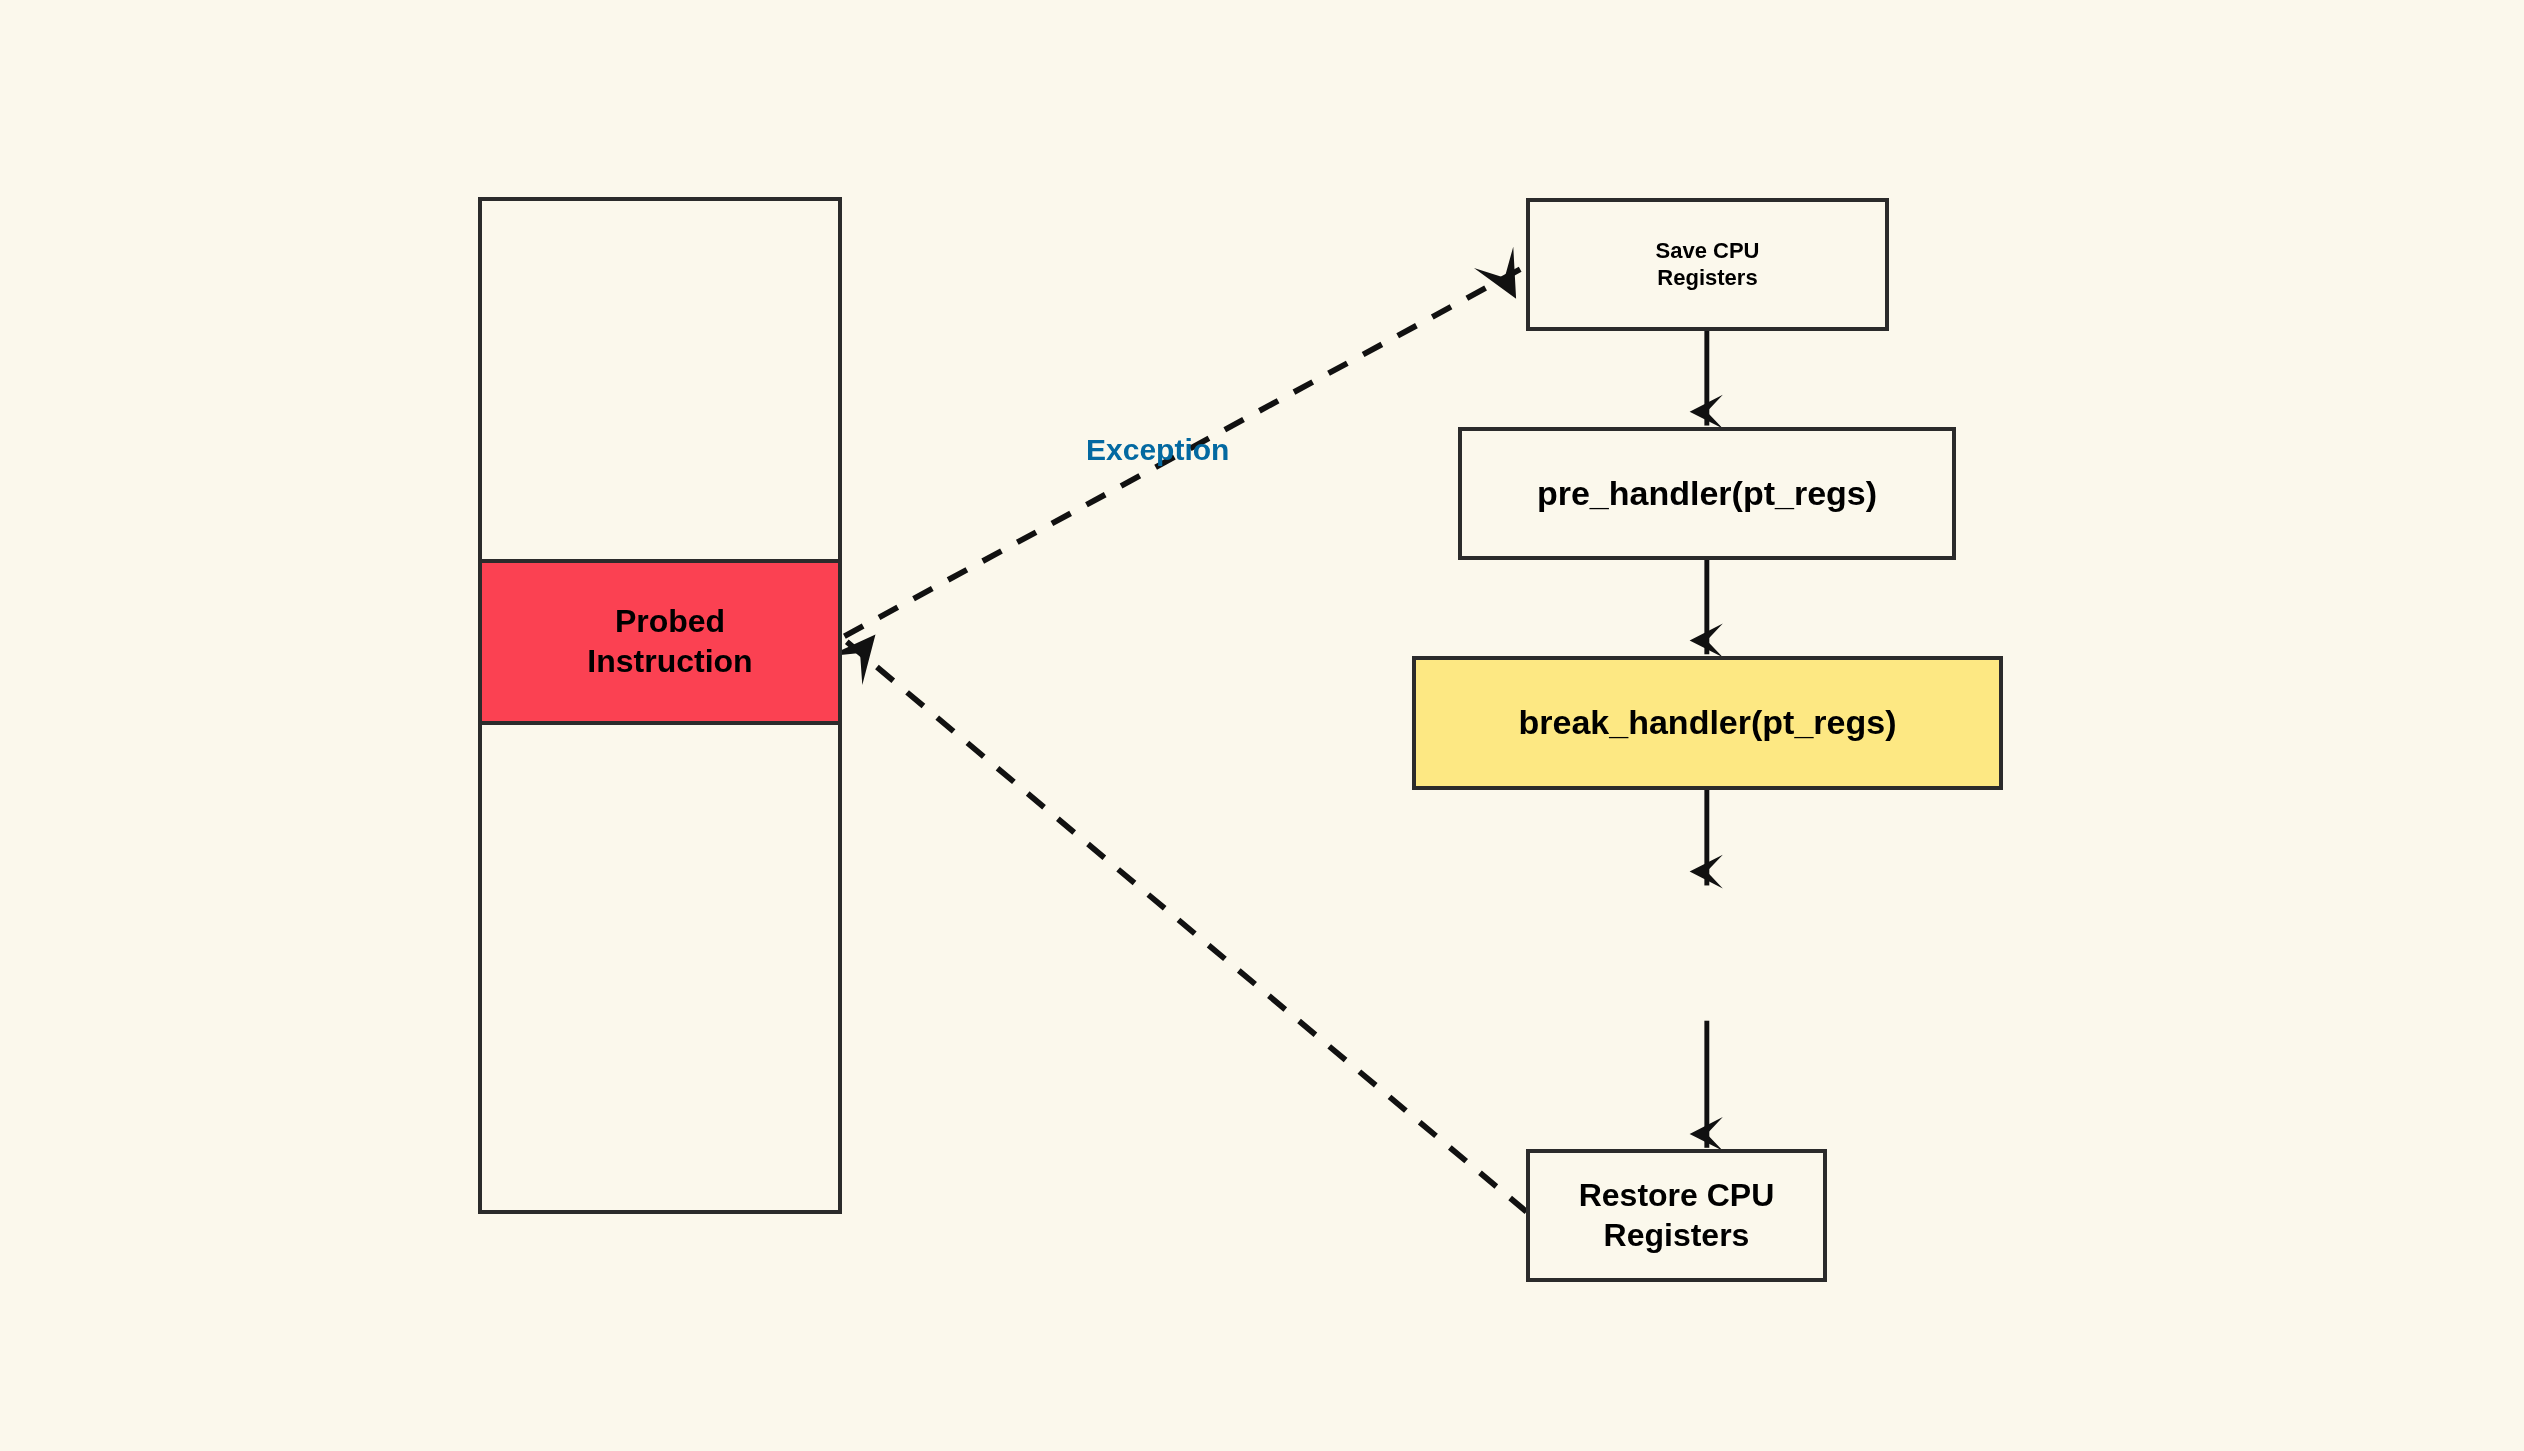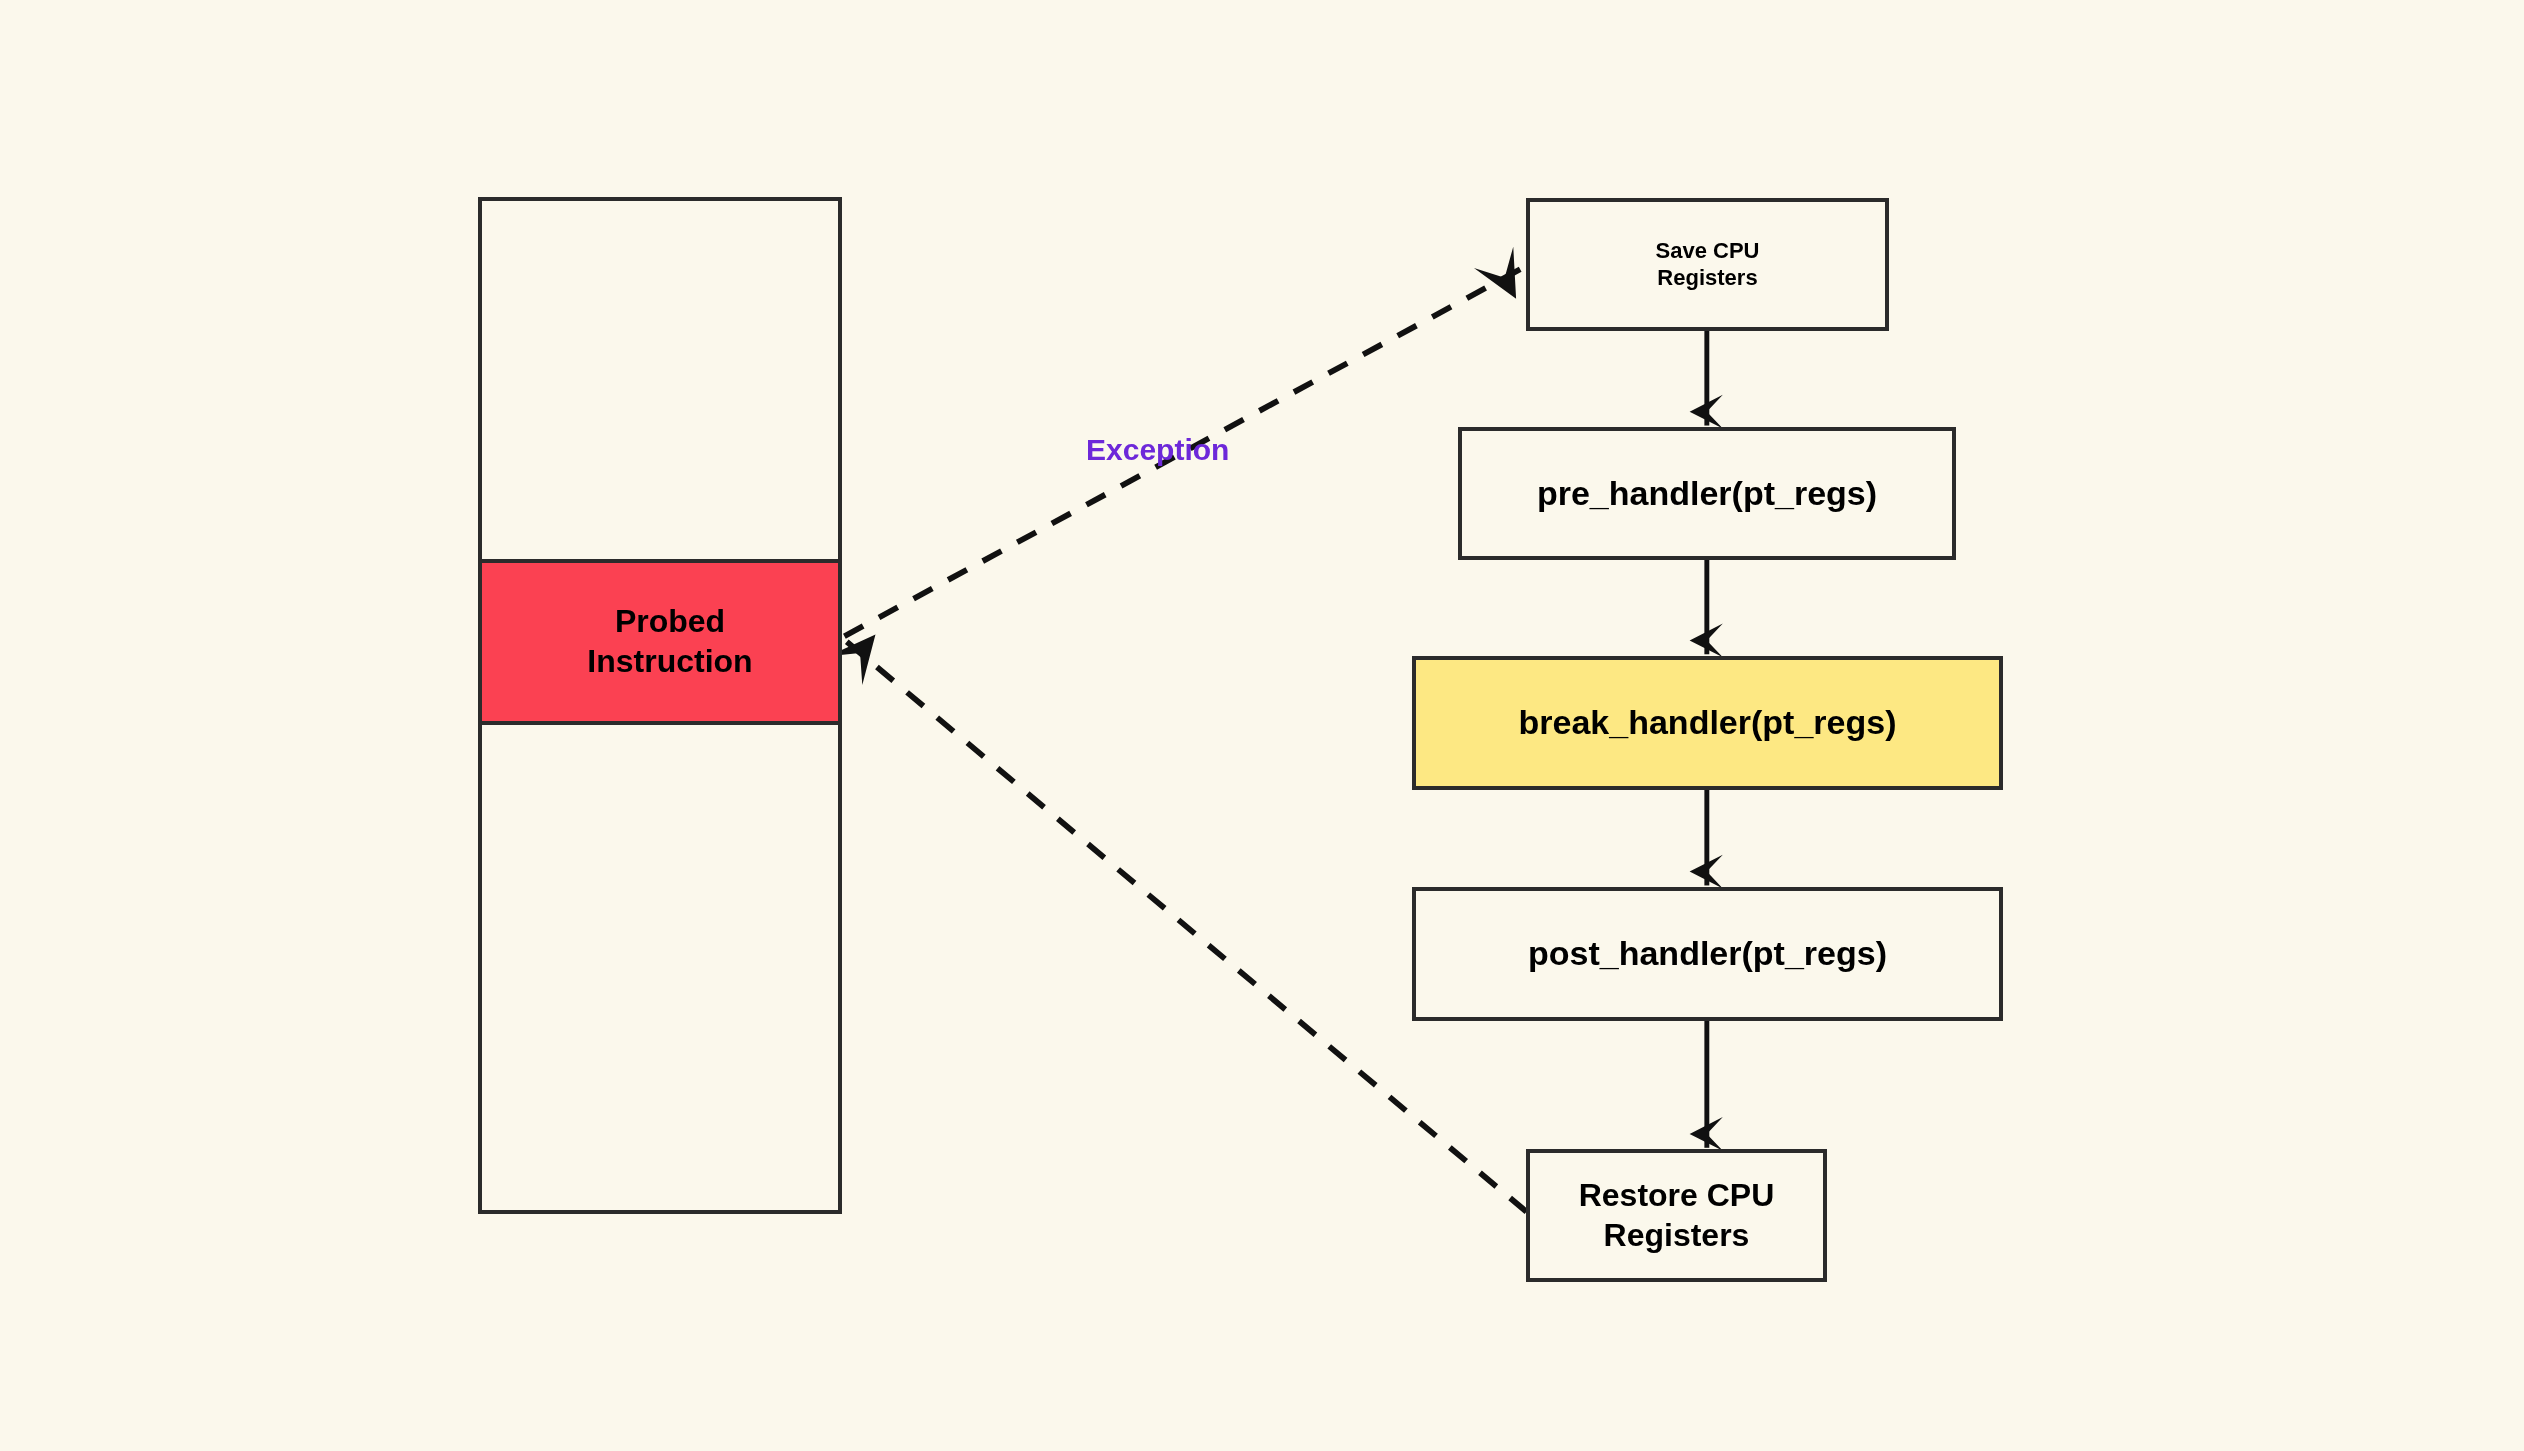--- a/index.html
+++ b/index.html
@@ -101,21 +101,21 @@
     font-size: 32px;
   }
 
   
   #exception-label {
     position: absolute;
     left: 1086px;
     top: 433px;
     font-size: 30px;
     font-weight: bold;
-    color: #6d28d9;
+    color: #0369a1;
     white-space: nowrap;
     font-family: "Liberation Sans", sans-serif;
   }
 </style>
 </head>
 <body>
 
 <div id="diagram-root">
 
   <svg class="layer" viewBox="0 0 3080 1771">
@@ -156,23 +156,20 @@
   </div>
 
   <div class="node-box" id="box-break-handler">
     <span class="node-label">break_handler(pt_regs)</span>
   </div>
 
   <div class="node-box" id="box-pre-handler">
     <span class="node-label">pre_handler(pt_regs)</span>
   </div>
 
-  <div class="node-box" id="box-post-handler">
-    <span class="node-label">post_handler(pt_regs)</span>
-  </div>
 
   <div class="node-box" id="box-restore-cpu-registers">
     <span class="node-label">Restore CPU
 Registers</span>
   </div>
 
 </div>
 
 
 </body></html>

